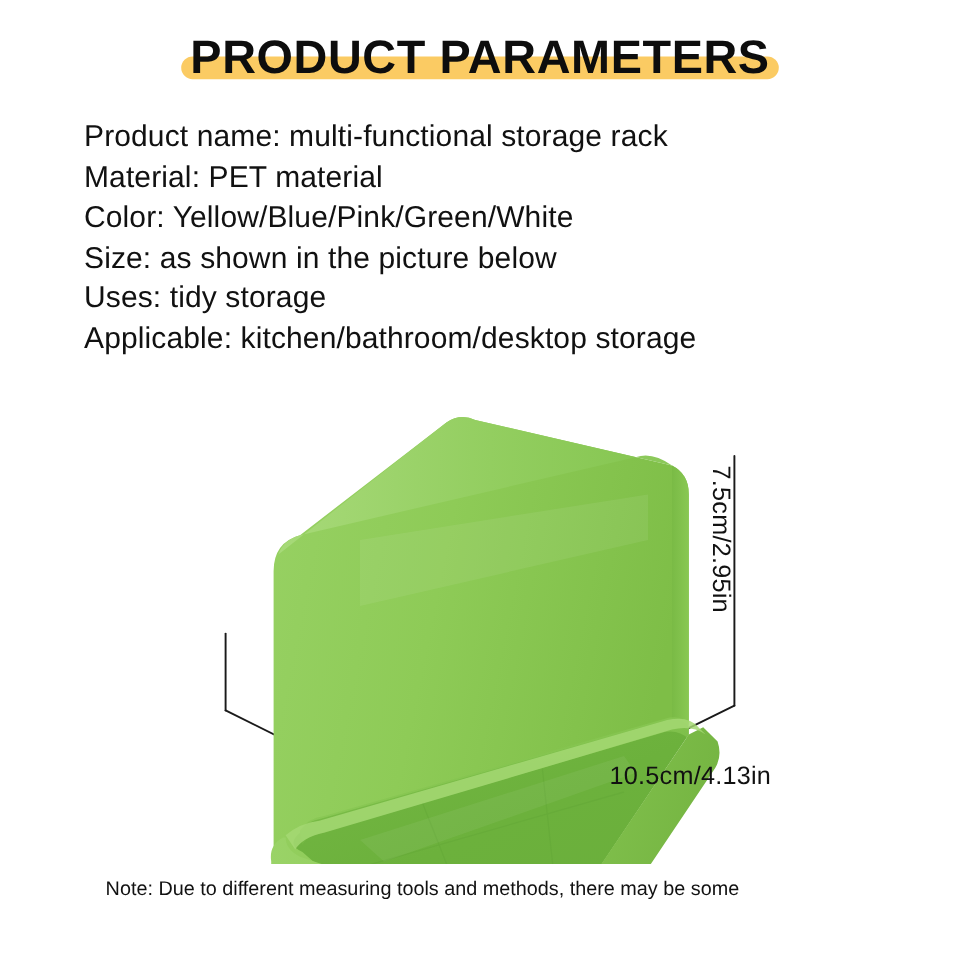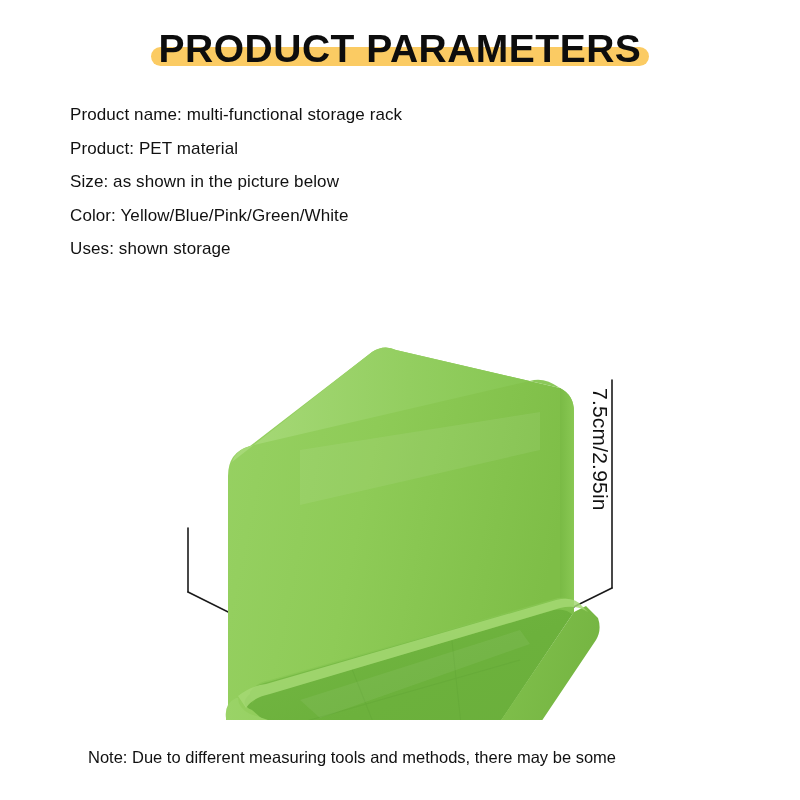--- a/index.html
+++ b/index.html
@@ -55,21 +55,21 @@
   }
 
   
   .spec-list {
     position: absolute;
     left: 70px;
     top: 98px;
     width: 700px;
   }
   .spec-line {
-    font-size: 17px;
+    font-size: 25px;
     line-height: 33.5px;
     color: #111111;
     white-space: nowrap;
     letter-spacing: 0.1px;
   }
 
   
   .product-area {
     position: absolute;
     left: 0;
@@ -109,41 +109,41 @@
 
   
   .note {
     position: absolute;
     left: 88px;
     top: 730px;
     width: 640px;
     font-size: 16.5px;
     line-height: 22px;
     color: #111111;
-    margin-top: 16px;
   }
 </style>
 </head>
 <body>
 
 <div id="page">
 
   <div class="title-wrap">
     <span class="title-inner">
       <span class="title-hl"></span>
       <span class="title-text">PRODUCT PARAMETERS</span>
     </span>
   </div>
 
   <div class="spec-list">
     <div class="spec-line">Product name: multi-functional storage rack</div>
-    <div class="spec-line">Product: PET material</div>
+    <div class="spec-line">Material: PET material</div>
+    <div class="spec-line">Color: Yellow/Blue/Pink/Green/White</div>
     <div class="spec-line">Size: as shown in the picture below</div>
-    <div class="spec-line">Color: Yellow/Blue/Pink/Green/White</div>
-    <div class="spec-line">Uses: shown storage</div>
+    <div class="spec-line">Uses: tidy storage</div>
+    <div class="spec-line">Applicable: kitchen/bathroom/desktop storage</div>
   </div>
 
   <div class="product-area">
     <svg width="800" height="420" viewBox="0 0 800 420">
       <defs>
         <linearGradient id="backFace" x1="0" y1="0" x2="1" y2="0.25">
           <stop offset="0%" stop-color="#97d163"></stop>
           <stop offset="45%" stop-color="#8ecb57"></stop>
           <stop offset="100%" stop-color="#7ebe47"></stop>
         </linearGradient>
@@ -289,19 +289,20 @@
                  Q 252 398 246 408 Z" fill="#a4d873" opacity="0.85"></path>
 
         <path d="M 228 440 Q 230 456 244 463 L 440 529 Q 452 533 460 525
                  L 458 516 Q 450 522 440 518 L 244 452 Q 232 446 230 434 Z" fill="#69ad39" opacity="0.55"></path>
       </g>
 
       <ellipse cx="408" cy="534" rx="150" ry="7" fill="#000000" opacity="0.05"></ellipse>
     </svg>
   </div>
 
+  <div class="dim-label dim-bottom-right">10.5cm/4.13in</div>
   <div class="dim-label dim-right">7.5cm/2.95in</div>
 
   <div class="note">
     <div>Note: Due to different measuring tools and methods, there may be some</div>
   </div>
 
 </div>
 
 </body></html>

